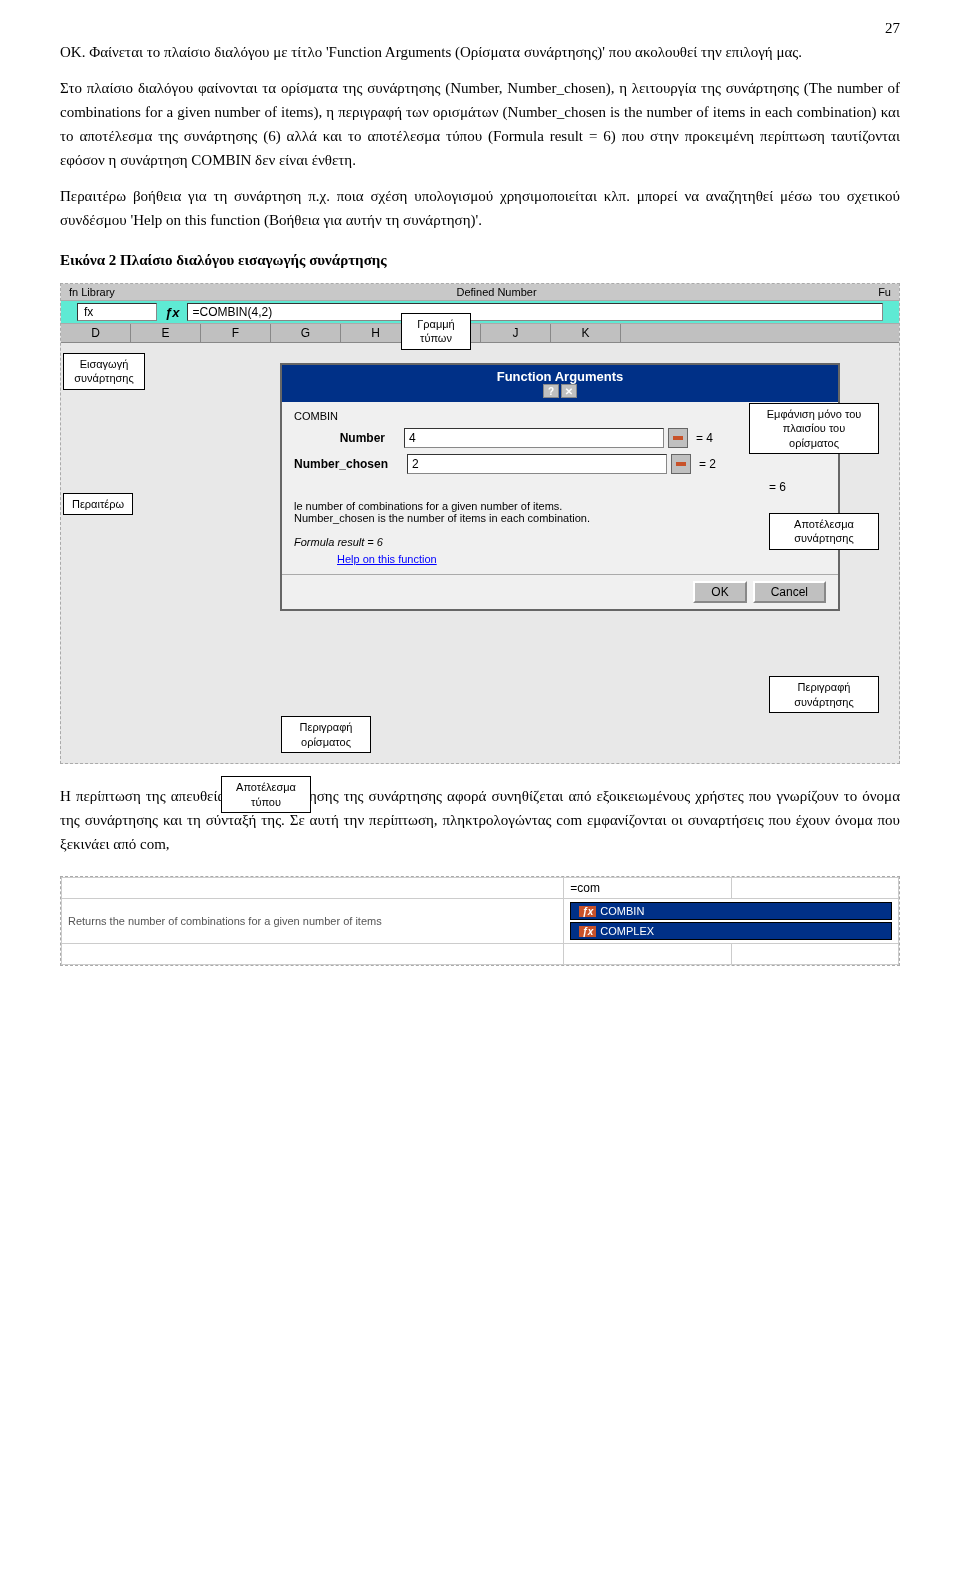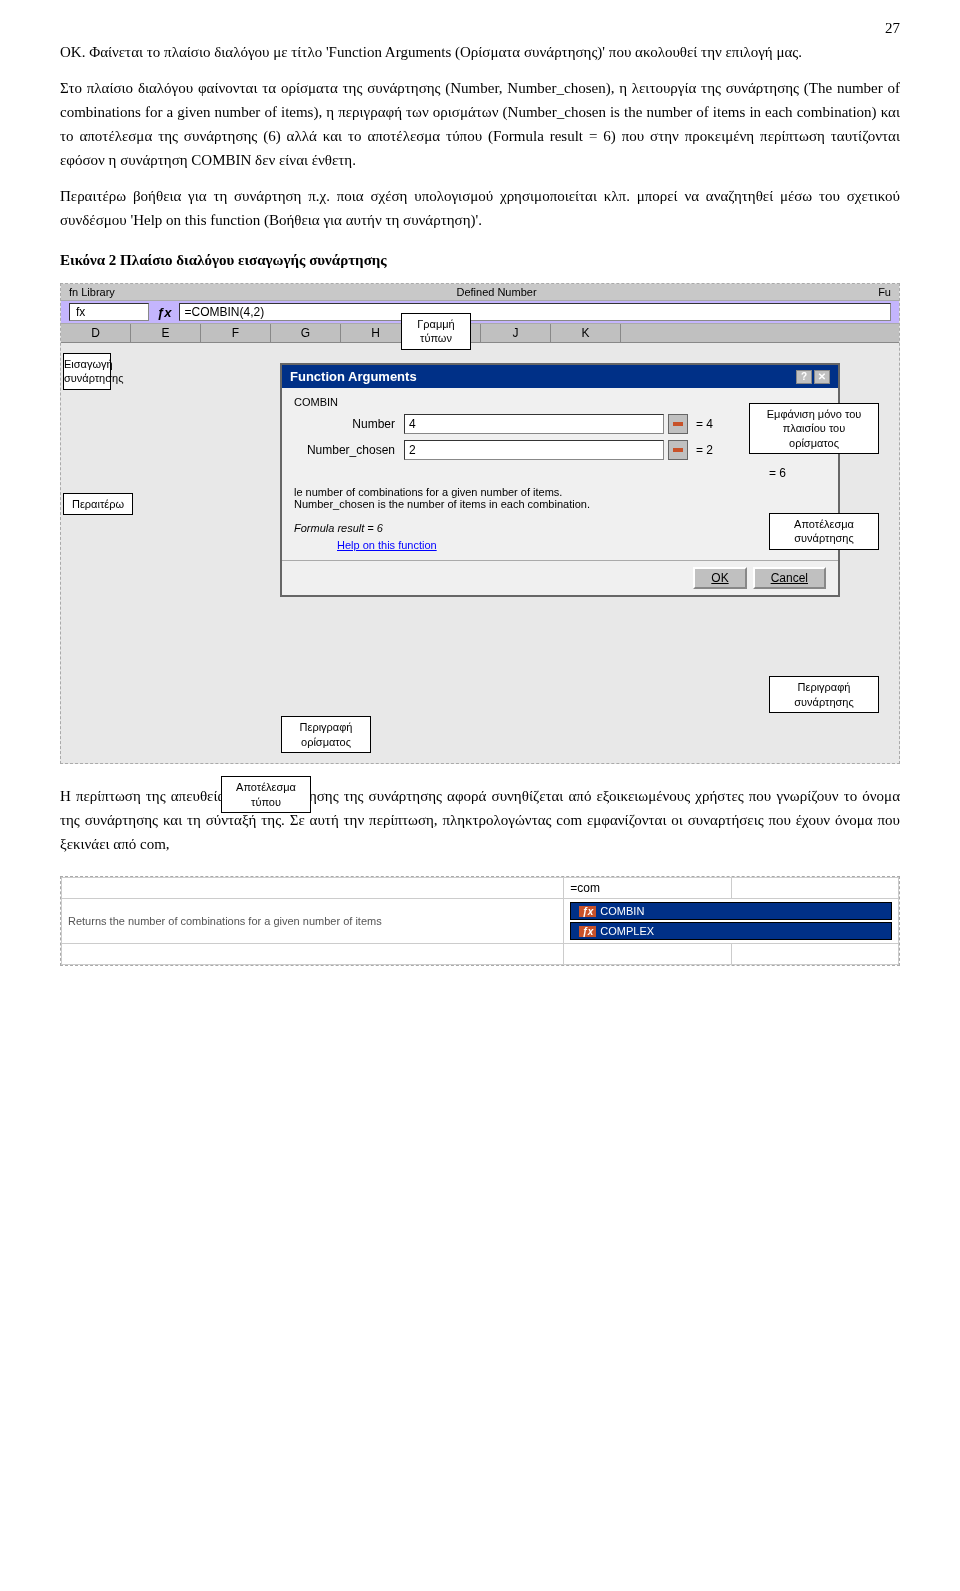--- a/index.html
+++ b/index.html
@@ -63,20 +63,21 @@
     }
     .dialog-titlebar {
       background: #003087;
       color: #fff;
       padding: 4px 8px;
       font-weight: bold;
       font-size: 13px;
       display: flex;
       align-items: center;
       justify-content: space-between;
+      flex-direction: column;
     }
     .dialog-titlebar-buttons {
       display: flex;
       gap: 2px;
     }
     .dialog-title-btn {
       background: #c0c0c0;
       border: 1px solid #888;
       width: 16px;
       height: 14px;
@@ -93,24 +94,24 @@
       font-size: 11px;
       margin-bottom: 6px;
       color: #000;
     }
     .arg-row {
       display: flex;
       align-items: center;
       margin-bottom: 6px;
     }
     .arg-label {
-      font-weight: normal;
+      font-weight: bold;
       min-width: 110px;
       text-align: right;
-      padding-right: 9px;
+      padding-right: 19px;
       font-size: 12px;
     }
     .arg-input {
       border: 1px inset #888;
       background: #fff;
       width: 260px;
       height: 20px;
       font-size: 12px;
       padding: 1px 4px;
     }
@@ -147,21 +148,20 @@
       font-size: 11px;
       cursor: pointer;
       padding-left: 43px;
     }
     .dialog-footer {
       display: flex;
       justify-content: flex-end;
       gap: 6px;
       padding: 6px 12px;
       border-top: 1px solid #aaa;
-      text-decoration: underline;
     }
     .dialog-btn {
       background: #c0c0c0;
       border: 2px solid;
       border-color: #fff #888 #888 #fff;
       padding: 2px 16px;
       font-size: 12px;
       cursor: pointer;
       font-family: Arial, sans-serif;
     }
@@ -222,23 +222,23 @@
       font-weight: bold;
     }
     .func-buttons-col {
       display: flex;
       flex-direction: column;
       gap: 2px;
     }
     .formula-bar-row {
       display: flex;
       align-items: center;
-      background: #c4b5fd;
+      background: #5eead4;
       border-bottom: 1px solid #aaa;
-      padding: 2px 8px;
+      padding: 2px 16px;
       gap: 4px;
       font-family: Arial, sans-serif;
       font-size: 12px;
     }
     .name-box {
       background: #fff;
       border: 1px inset #888;
       padding: 1px 6px;
       min-width: 80px;
       font-size: 12px;
@@ -300,21 +300,21 @@
     <div class="col-header">F</div>
     <div class="col-header">G</div>
     <div class="col-header">H</div>
     <div class="col-header">I</div>
     <div class="col-header">J</div>
     <div class="col-header">K</div>
   </div>
 
   <div style="position:relative; padding: 10px 10px 60px 10px; min-height: 420px;">
 
-    <div class="annotation" style="left:2px; top:10px; white-space:normal; width:48px;">
+    <div class="annotation" style="left:2px; top:10px; white-space:normal; width:82px;">
       Εισαγωγή<br>συνάρτησης
     </div>
 
     <div class="dialog-box" style="position:relative; left:80px; top:0;">
       <div class="dialog-titlebar">
         <span>Function Arguments</span>
         <div class="dialog-titlebar-buttons">
           <div class="dialog-title-btn">?</div>
           <div class="dialog-title-btn">✕</div>
         </div>

